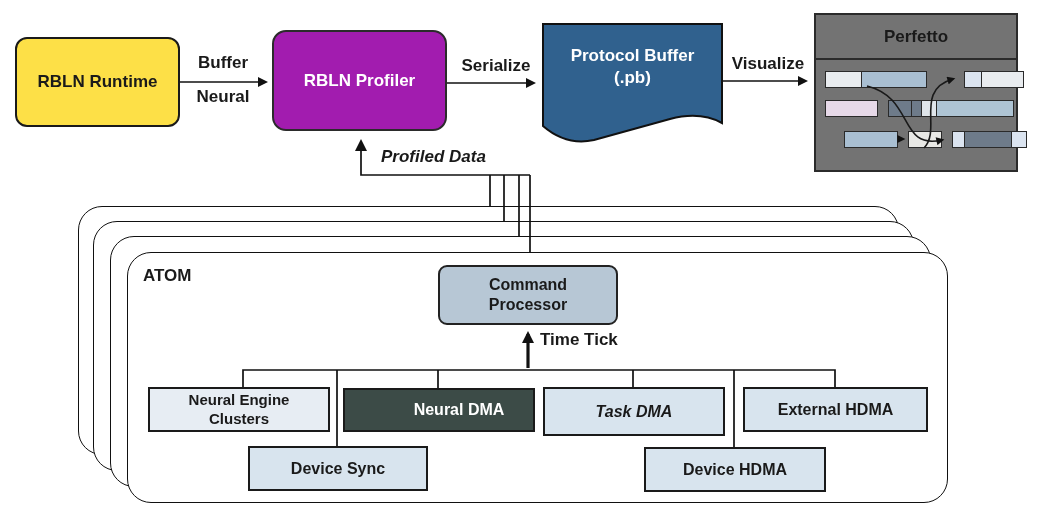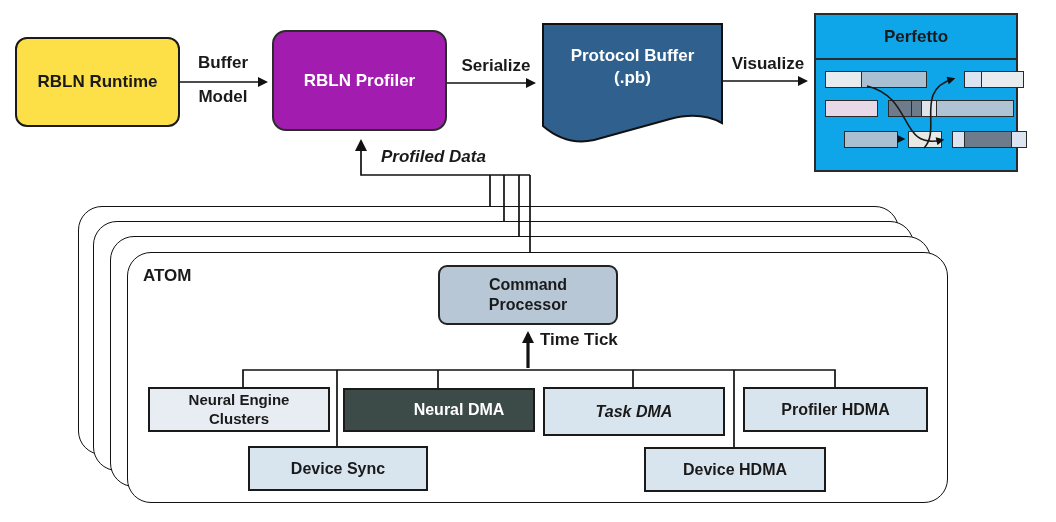--- a/index.html
+++ b/index.html
@@ -25,21 +25,21 @@
   .z2{z-index:2;}
   .z3{z-index:3;}
   .trace-bar{
     position:absolute;display:flex;border:1.6px solid #2a2a2a;
     box-sizing:content-box;background:#fff;z-index:4;
   }
   .trace-seg{height:100%;}
   .trace-seg + .trace-seg{border-left:1.6px solid #2a2a2a;}
   #perfetto-box{
     position:absolute;left:814px;top:13px;width:204px;height:159px;
-    border:2px solid #2b2b2b;box-sizing:border-box;background:#0ea5e9;z-index:2;
+    border:2px solid #2b2b2b;box-sizing:border-box;background:#737373;z-index:2;
   }
   #perfetto-header{
     height:43px;border-bottom:2px solid #2b2b2b;display:flex;
     align-items:center;justify-content:center;font-size:17px;
   }
   .wrapspan{display:inline-block;}
 </style>
 </head>
 <body>
 
@@ -67,21 +67,21 @@
       <div>(.pb)</div>
     </div>
   </div>
 
   <div id="perfetto-box">
     <div id="perfetto-header">Perfetto</div>
     <div></div>
   </div>
 
   <div class="lbl" style="left:190px;top:53px;width:66px;font-size:17px;">Buffer</div>
-  <div class="lbl" style="left:190px;top:87px;width:66px;font-size:17px;">Model</div>
+  <div class="lbl" style="left:190px;top:87px;width:66px;font-size:17px;">Neural</div>
   <div class="lbl" style="left:453px;top:56px;width:86px;font-size:17px;">Serialize</div>
   <div class="lbl" style="left:724px;top:54px;width:88px;font-size:17px;">Visualize</div>
   <div class="lbl" style="left:381px;top:147px;font-size:17px;text-align:left;font-style:italic;">Profiled Data</div>
   <div class="lbl" style="left:540px;top:330px;font-size:17px;text-align:left;z-index:3;">Time Tick</div>
   <div class="lbl" style="left:143px;top:266px;font-size:17px;text-align:left;z-index:3;">ATOM</div>
 
   <div class="box z3" style="left: 438px; top: 265px; width: 180px; height: 60px; font-size: 16px; border-radius: 9px; border-color: rgb(34, 34, 34); background: rgb(183, 199, 213);">
     <span>
       <div>Command</div>
       <div>Processor</div>
@@ -91,21 +91,21 @@
   <div class="box z3" style="left: 148px; top: 387px; width: 182px; height: 45px; font-size: 15px; background: rgb(231, 237, 243);">
     <span class="wrapspan" style="width:132px;">Neural Engine Clusters</span>
   </div>
   <div class="box z3 white" style="left: 343px; top: 388px; width: 192px; height: 44px; font-size: 16px; background: rgb(60, 75, 71); padding-left: 40px;">
     <span>Neural DMA</span>
   </div>
   <div class="box z3" style="left: 543px; top: 387px; width: 182px; height: 49px; font-size: 16px; background: rgb(216, 228, 238); font-style: italic;">
     <span>Task DMA</span>
   </div>
   <div class="box z3" style="left: 743px; top: 387px; width: 185px; height: 45px; font-size: 16px; background: rgb(216, 228, 238);">
-    <span>Profiler HDMA</span>
+    <span>External HDMA</span>
   </div>
   <div class="box z3" style="left: 248px; top: 446px; width: 180px; height: 45px; font-size: 16px; background: rgb(216, 228, 238);">
     <span>Device Sync</span>
   </div>
   <div class="box z3" style="left: 644px; top: 447px; width: 182px; height: 45px; font-size: 16px; background: rgb(216, 228, 238);">
     <span>Device HDMA</span>
   </div>
 
   <svg class="overlay" width="1056" height="522" viewBox="0 0 1056 522">
     <defs>

